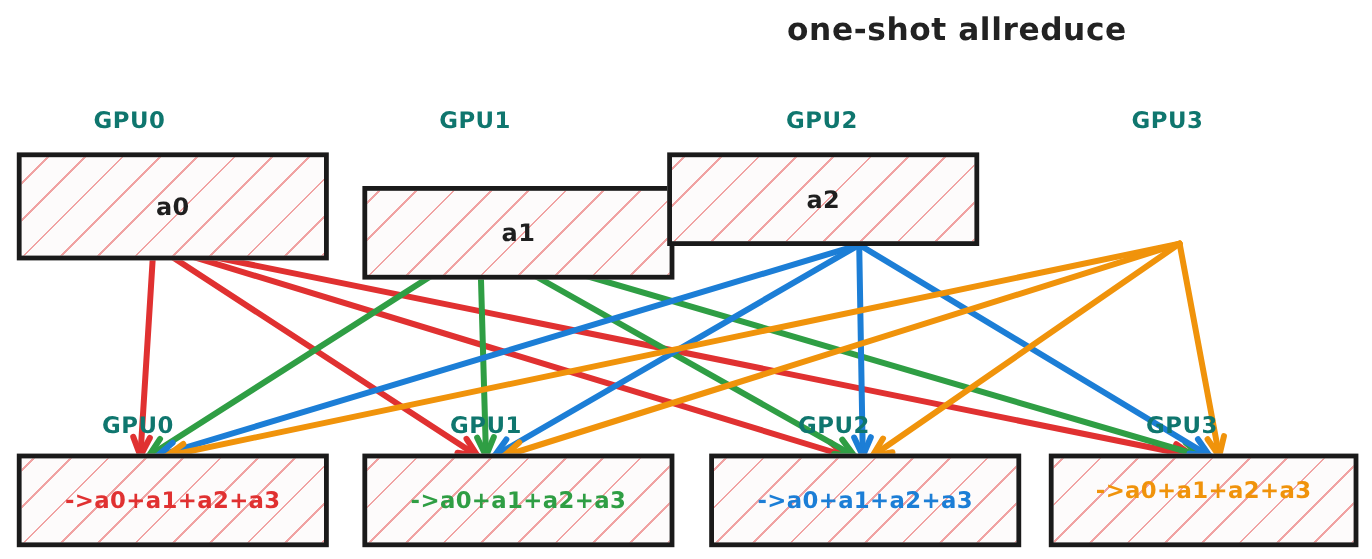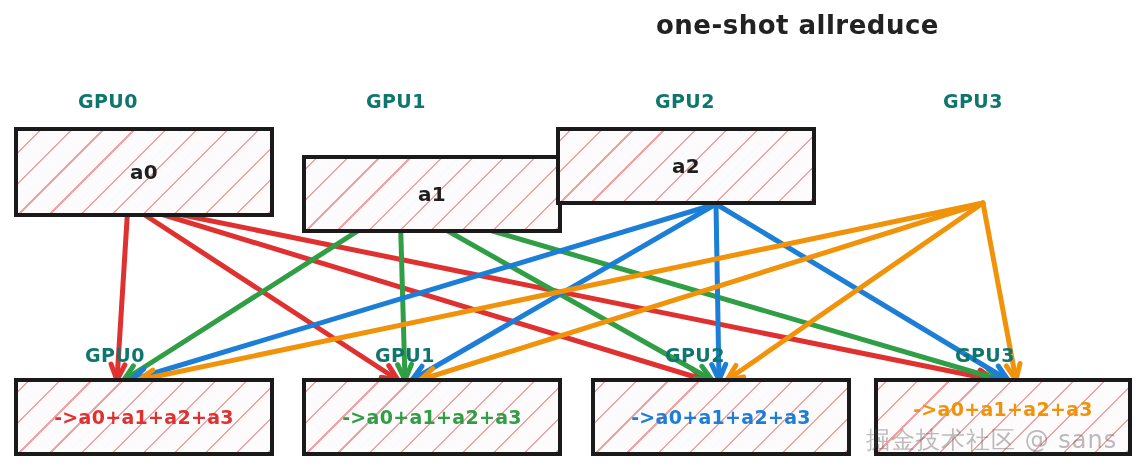--- a/index.html
+++ b/index.html
@@ -183,15 +183,14 @@
   <div class="node-box" style="left:302px;top:378px;width:260px;height:78px;">
     <span class="cell-text small" style="color:#2f9e44;">-&gt;a0+a1+a2+a3</span>
   </div>
   <div class="node-box" style="left:591px;top:378px;width:260px;height:78px;">
     <span class="cell-text small" style="color:#1c7ed6;">-&gt;a0+a1+a2+a3</span>
   </div>
   <div class="node-box" style="left:874px;top:378px;width:258px;height:78px;">
     <span class="cell-text small" style="color:#f0930b;position:relative;top:-8px;">-&gt;a0+a1+a2+a3</span>
   </div>
 
-  <div class="watermark">掘金技术社区 @ sans</div>
 
 </div>
 
 </body></html>

